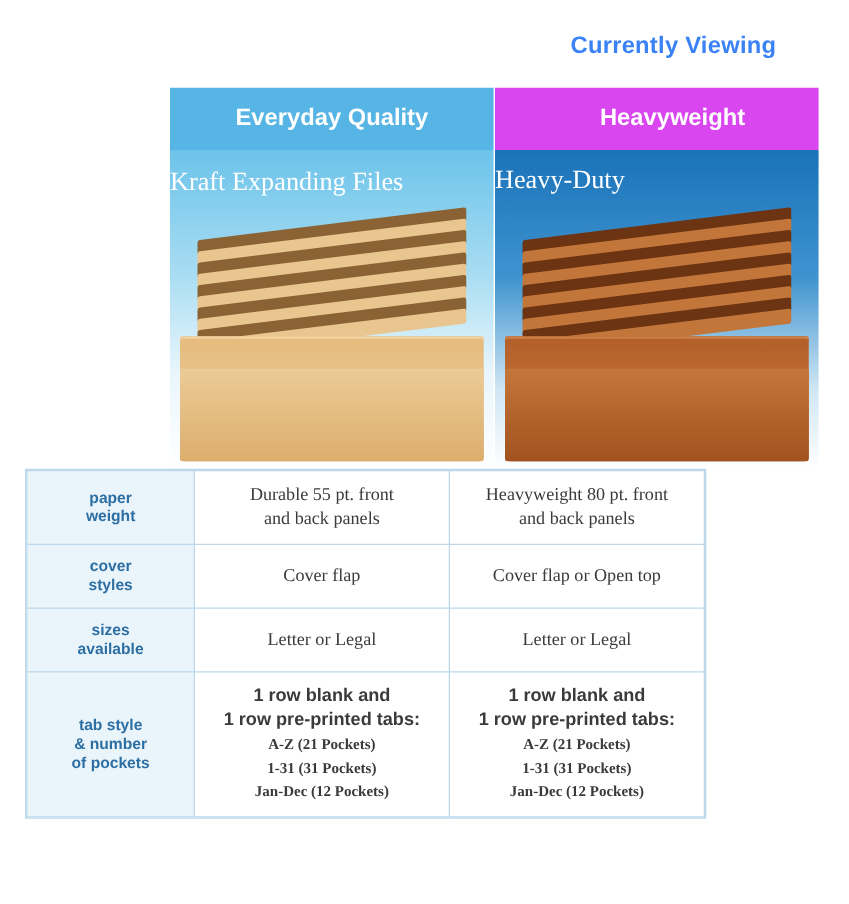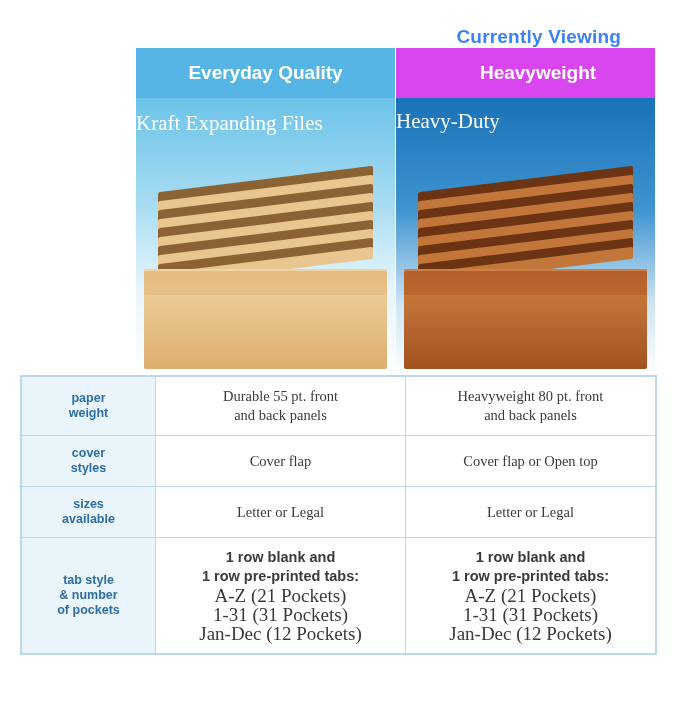--- a/index.html
+++ b/index.html
@@ -38,20 +38,21 @@
     top: 48px;
     left: 136px;
     width: 519px;
     height: 327px;
     display: flex;
   }
   .col {
     width: 259px;
     position: relative;
     overflow: hidden;
+    margin-top: 22px;
   }
   .col + .col {
     margin-left: 1px;
   }
   .col-head {
     height: 50px;
     display: flex;
     align-items: center;
     justify-content: center;
     color: #ffffff;
@@ -147,21 +148,21 @@
     height: 74px;
     background: linear-gradient(180deg, #c4763a 0%, #a2521f 100%);
     border-radius: 2px;
   }
 
   
   .table {
     position: absolute;
     top: 375px;
     left: 20px;
-    width: 637px;
+    width: 545px;
     border: 1px solid #bcd8ea;
     border-collapse: collapse;
     box-sizing: border-box;
   }
   table.cmp {
     width: 100%;
     border-collapse: collapse;
     table-layout: fixed;
   }
   table.cmp td {
@@ -184,22 +185,23 @@
     font-family: "Liberation Sans", sans-serif;
   }
   .tab-strong {
     font-weight: bold;
     font-family: "Liberation Sans", sans-serif;
     font-size: 14.5px;
     line-height: 19px;
   }
   .tab-list {
     font-family: "Liberation Serif", serif;
-    font-size: 19px;
+    font-size: 12px;
     line-height: 19px;
+    font-weight: bold;
   }
   .sup { font-size: 9px; vertical-align: super; }
 </style>
 </head>
 <body>
 
 <div class="page">
 
   <div class="viewing-banner">Currently Viewing</div>
 

